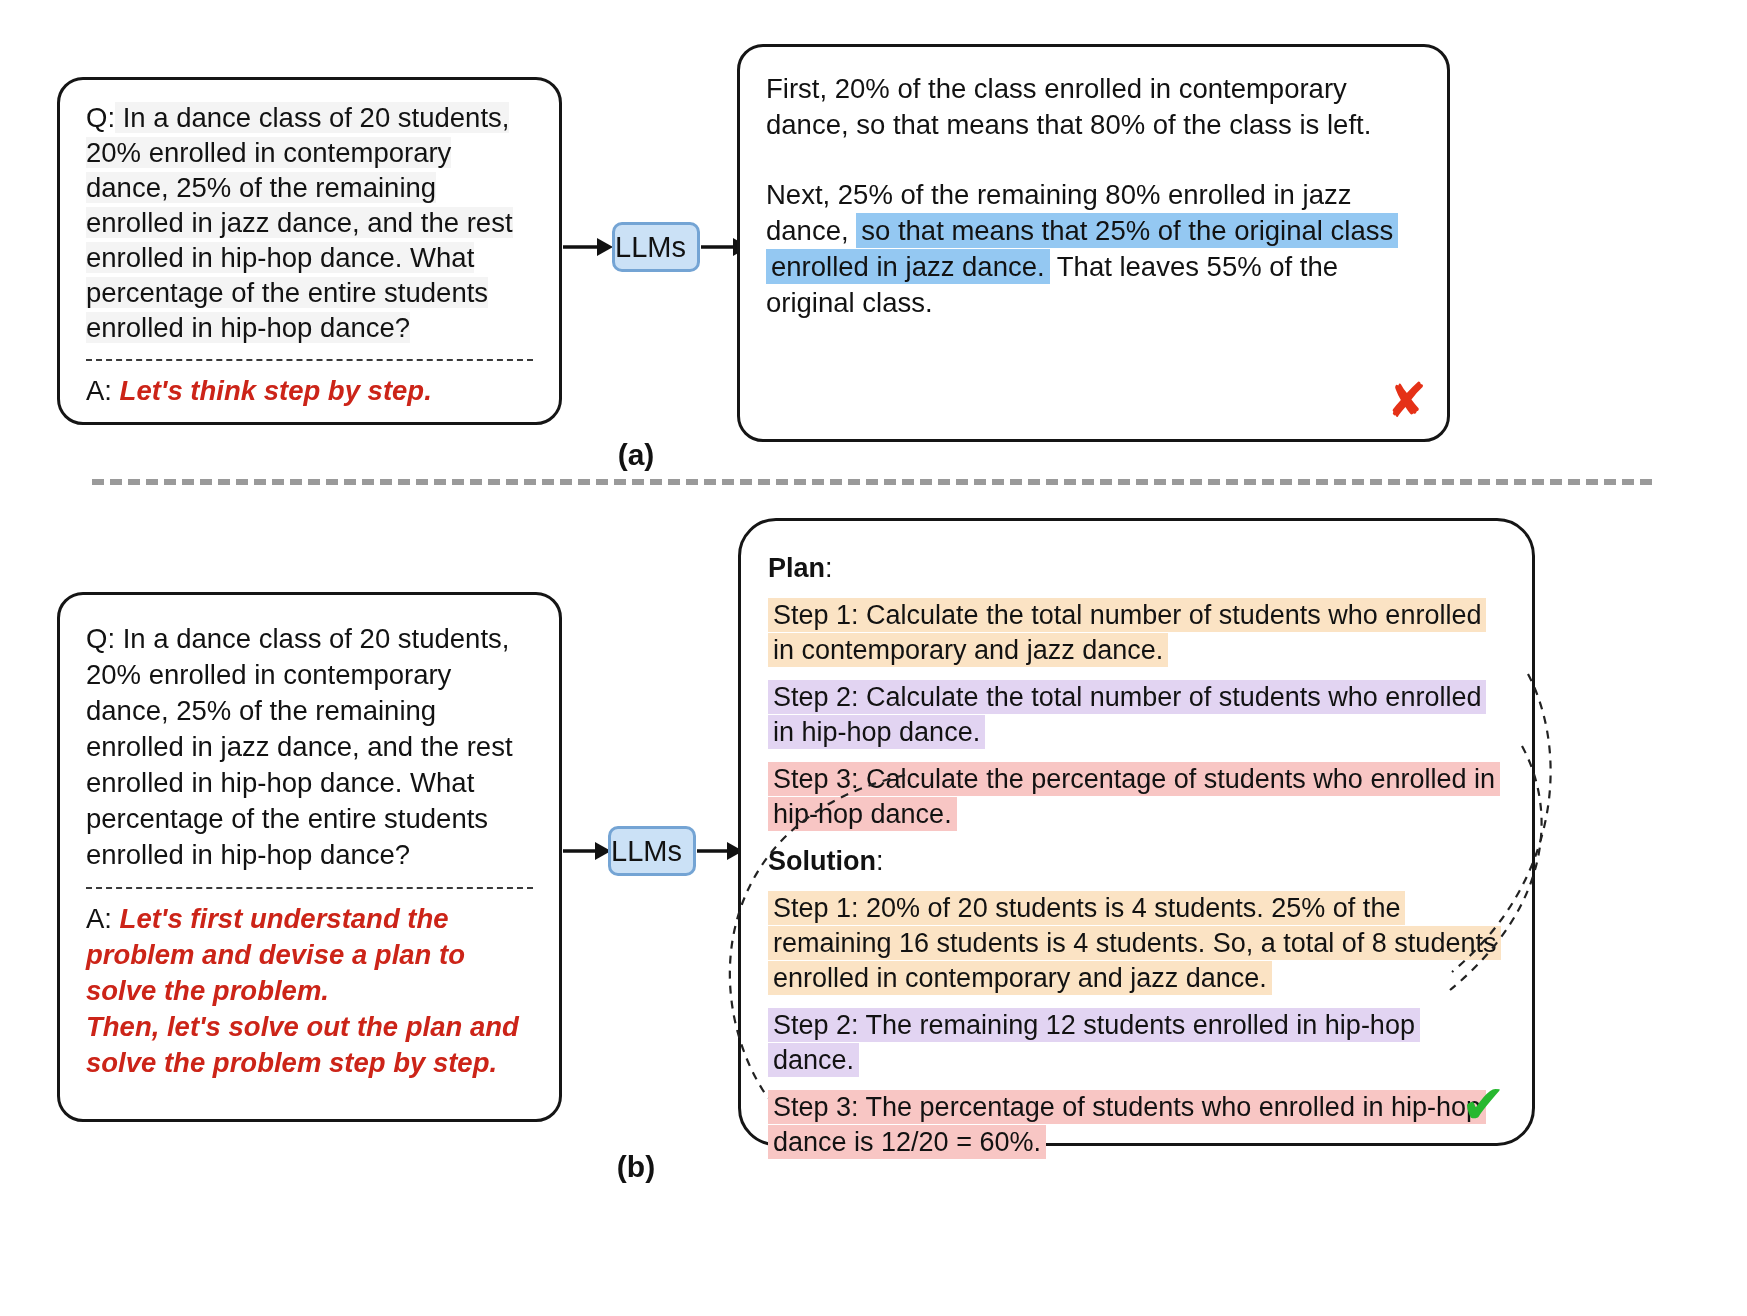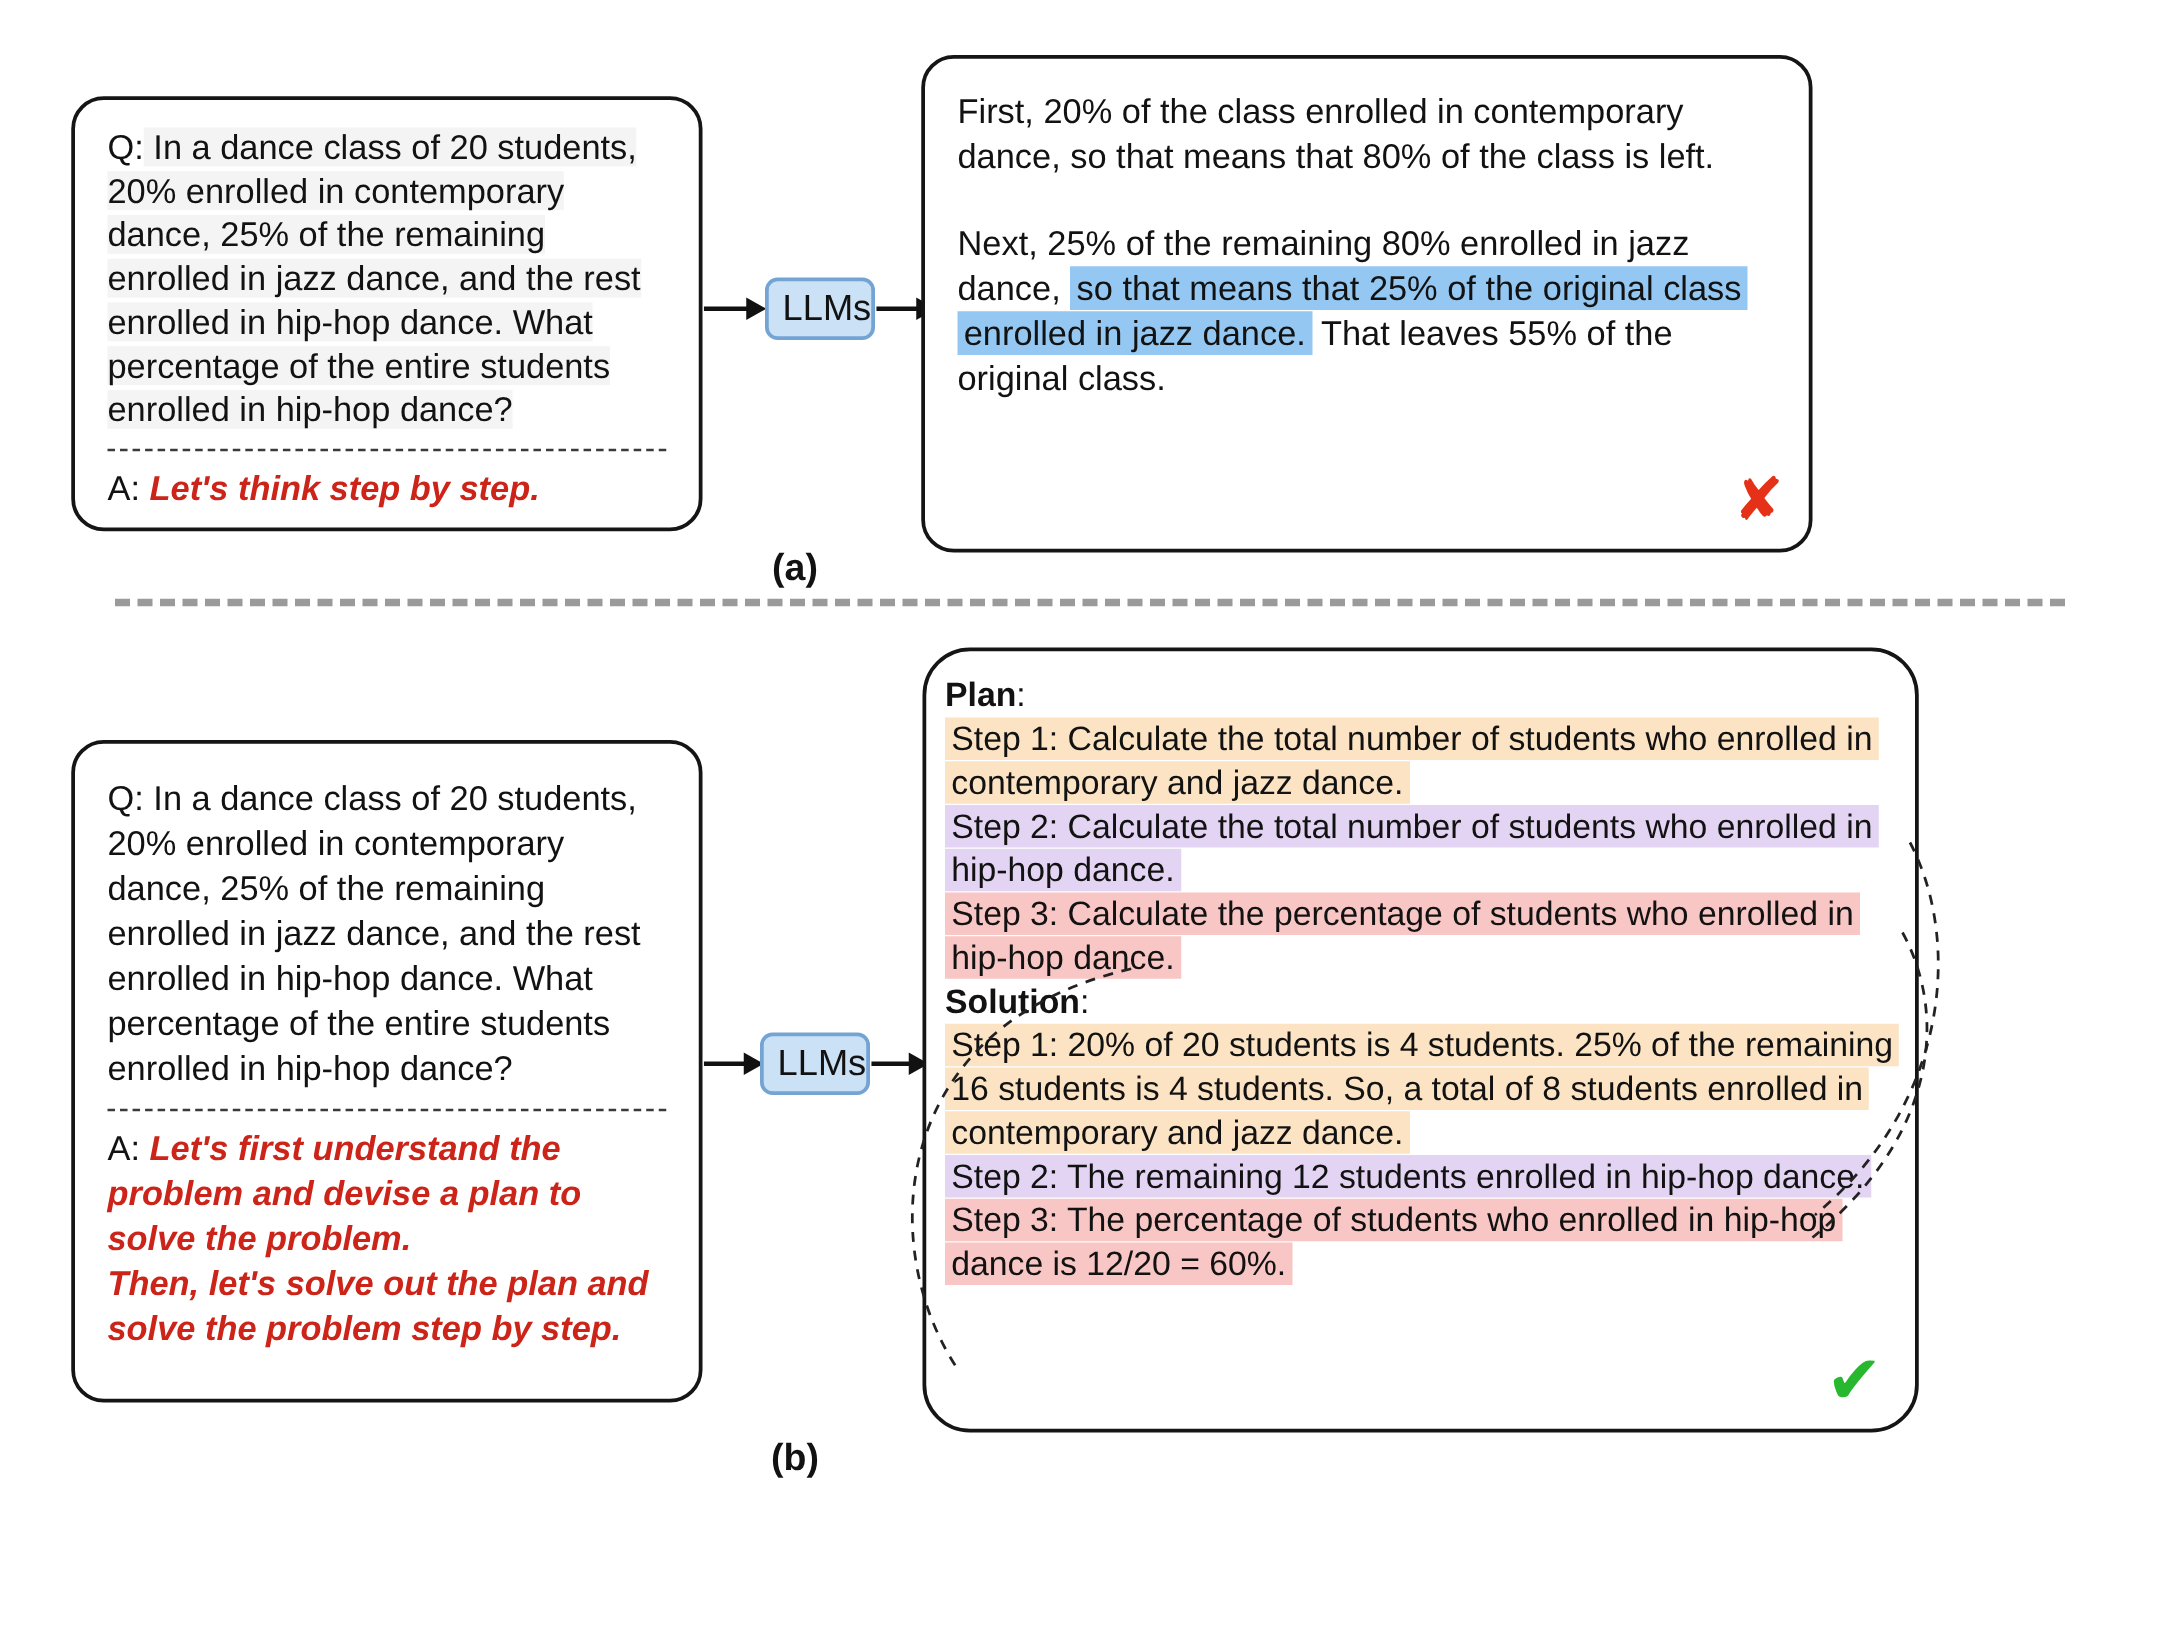--- a/index.html
+++ b/index.html
@@ -30,21 +30,21 @@
   .output-a p:last-of-type{margin-bottom:0;}
   .llm-a{left:612px;top:222px;}
   .caption-a{left:586px;top:438px;}
   
   .prompt-b{left:57px;top:592px;width:505px;height:530px;padding:26px 26px;font-size:27.5px;line-height:36px;}
   .output-b{left:738px;top:518px;width:797px;height:628px;padding:18px 15px;font-size:27px;line-height:35px;border-radius:38px;}
   .llm-b{left:608px;top:826px;}
   .caption-b{left:586px;top:1150px;}
   
   .llm-box{
-    position:absolute;width:88px;height:50px;display:flex;align-items:center;justify-content:flex-end;
+    position:absolute;width:88px;height:50px;display:flex;align-items:center;justify-content:flex-start;
     background:var(--llm-fill);border:3px solid var(--llm-border);border-radius:10px;
     font-size:29px;color:#121212;
   }
   .caption{position:absolute;width:100px;text-align:center;font-size:30px;font-weight:bold;}
   .arrow{position:absolute;}
   .dashed-sep{border-top:2.5px dashed #3a3a3a;margin:14px 0 12px 0;height:0;}
   .red-italic{color:var(--answer-red);font-style:italic;font-weight:bold;}
   .red-italic-bold{color:var(--answer-red);font-style:italic;font-weight:bold;}
   .q-shade{background:#f4f4f4;-webkit-box-decoration-break:clone;box-decoration-break:clone;}
   .hl{padding:2px 5px;-webkit-box-decoration-break:clone;box-decoration-break:clone;}
@@ -52,21 +52,21 @@
   .hl-peach{background:var(--highlight-peach);text-align:right;}
   .hl-lavender{background:var(--highlight-lavender);}
   .hl-pink{background:var(--highlight-pink);}
   .divider{position:absolute;left:92px;top:479px;width:1560px;height:0;border-top:6px dashed var(--divider-gray);}
   .verdict{position:absolute;font-weight:bold;line-height:1;}
   .cross{right:20px;bottom:14px;color:var(--cross-red);font-size:48px;}
   .check{right:26px;bottom:12px;color:var(--check-green);font-size:54px;}
   .plan-heading b, .sol-heading b{font-weight:bold;}
   .sol-heading{margin-top:28px;}
   .connector-svg{position:absolute;left:0;top:0;pointer-events:none;}
-  .output-b p{margin:0;}
+  .output-b p{margin:12px;}
 </style>
 </head>
 <body>
 
 <div class="box prompt-a">
   <p><b style="font-weight:normal">Q:</b><span class="q-shade"> In a dance class of 20 students, 20% enrolled in contemporary dance, 25% of the remaining enrolled in jazz dance, and the rest enrolled in hip-hop dance. What percentage of the entire students enrolled in hip-hop dance?</span></p>
   <div class="dashed-sep"></div>
   <p><span>A:</span><span class="red-italic"> Let's think step by step.</span></p>
 </div>
 

